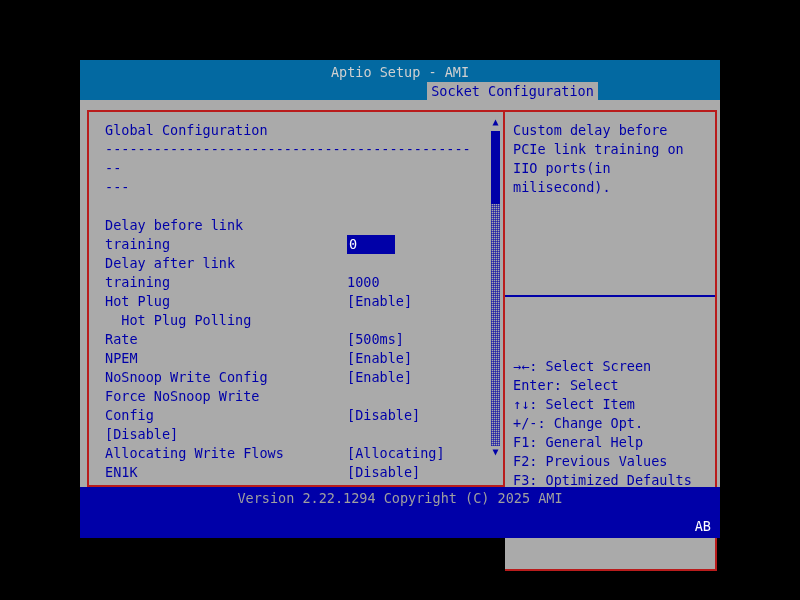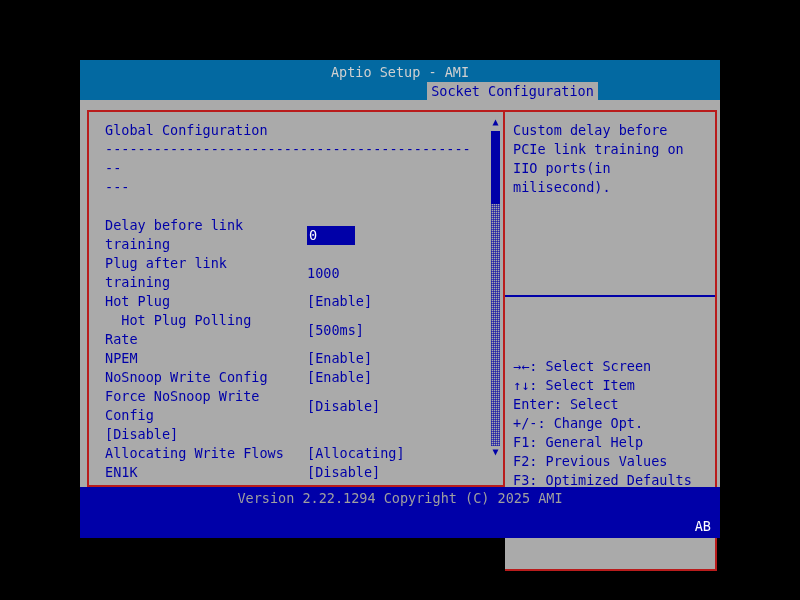--- a/index.html
+++ b/index.html
@@ -19,21 +19,21 @@
 
   
   .content { position:absolute; top:40px; left:0; width:640px; bottom:39px; background:#aaaaaa; }
   .panel   { position:absolute; border:2px solid #b91c1c; box-sizing:border-box; background:#aaaaaa; }
   .panel-left  { left:7px;   top:10px; width:418px; height:377px; }
   .panel-right { left:425px; top:10px; width:212px; height:461px; border-left:none; }
 
   .left-inner { padding:9px 30px 0 16px; }
   .section-title { white-space:pre; }
   .separator { white-space:pre-wrap; margin-bottom:19px; }
-  .row { display:flex; align-items:center; }
+  .row { display:flex; align-items:flex-end;gap:40px; }
   .lbl { width:202px; white-space:pre-wrap; flex:none; }
   .val { white-space:pre; }
   .val.selected { background:#0000a8; color:#ffffff; width:46px; padding-left:2px; }
 
   
   .scrollbar { position:absolute; top:4px; right:2px; width:11px; height:342px;
                display:flex; flex-direction:column; align-items:center; }
   .sb-arrow { height:12px; font-size:10px; line-height:12px; color:#0000a8; flex:none; }
   .sb-thumb { width:9px; height:73px; margin-top:3px; background:#0000a8; flex:none; }
   .sb-track { width:9px; flex:1;
@@ -70,21 +70,21 @@
         <div class="section-title">Global Configuration</div>
         <div class="separator">-----------------------------------------------
 ---</div>
 
         <div class="row">
           <div class="lbl">Delay before link
 training</div>
           <div class="val selected">0</div>
         </div>
         <div class="row">
-          <div class="lbl">Plug after link
+          <div class="lbl">Delay after link
 training</div>
           <div class="val">1000</div>
         </div>
         <div class="row">
           <div class="lbl">Hot Plug</div>
           <div class="val">[Enable]</div>
         </div>
         <div class="row">
           <div class="lbl">  Hot Plug Polling
 Rate</div>
@@ -125,22 +125,22 @@
     </div>
 
     <div class="panel panel-right">
       <div class="help-desc">Custom delay before
 PCIe link training on
 IIO ports(in
 milisecond).</div>
       <div class="divider"></div>
       <div class="keys">
         <div class="key-line">→←: Select Screen</div>
+        <div class="key-line">Enter: Select</div>
         <div class="key-line">↑↓: Select Item</div>
-        <div class="key-line">Enter: Select</div>
         <div class="key-line">+/-: Change Opt.</div>
         <div class="key-line">F1: General Help</div>
         <div class="key-line">F2: Previous Values</div>
         <div class="key-line">F3: Optimized Defaults</div>
         <div class="key-line">F4: Save &amp; Exit</div>
         <div class="key-line">ESC: Exit</div>
       </div>
     </div>
 
   </div>

